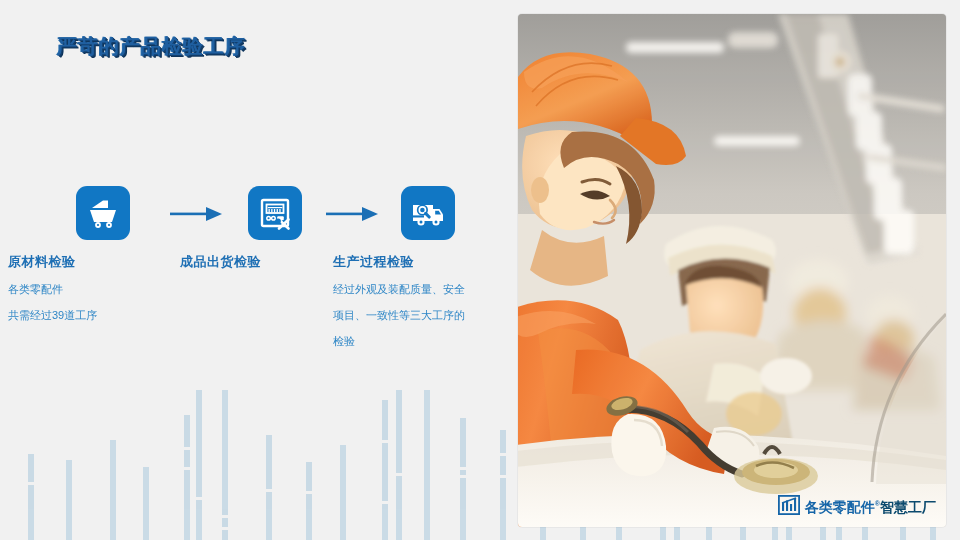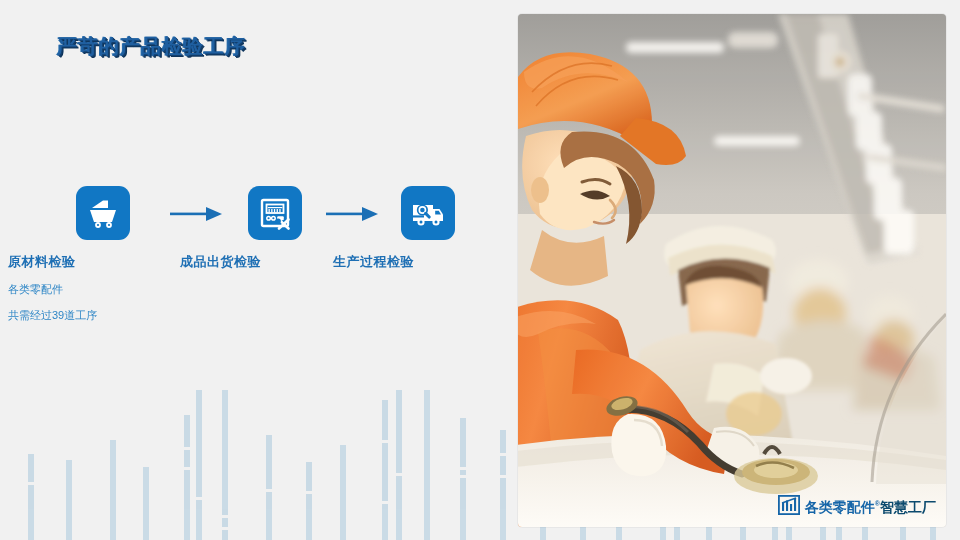--- a/index.html
+++ b/index.html
@@ -305,20 +305,25 @@
           <circle cx="11" cy="27" r="1.5" fill="#1177c4"></circle>
           <circle cx="26" cy="27" r="1.5" fill="#1177c4"></circle>
           <circle cx="12.4" cy="15" r="5.6" fill="#1177c4"></circle>
           <circle cx="12.4" cy="15" r="3.9" fill="#ffffff"></circle>
           <circle cx="12.4" cy="15" r="2.3" fill="#1177c4"></circle>
           <line x1="15.6" y1="18.3" x2="19.2" y2="22" stroke="#1177c4" stroke-width="3.1" stroke-linecap="round"></line>
           <rect x="3" y="20.4" width="11" height="2.1" fill="#1177c4"></rect>
         </svg>
       </div>
       <div class="step-label">生产过程检验</div>
+      <div class="step-desc">
+        <span class="line">经过外观及装配质量、安全</span>
+        <span class="line">项目、一致性等三大工序的</span>
+        <span class="line">检验</span>
+      </div>
     </div>
 
   </div>
 
   <div id="photo">
     <svg class="scene" viewBox="0 0 428 513" preserveAspectRatio="xMidYMid slice" aria-hidden="true">
       <defs>
         <linearGradient id="ceil" x1="0" y1="0" x2="0" y2="1">
           <stop offset="0" stop-color="#9b9b9b"></stop>
           <stop offset="0.35" stop-color="#c9c7c4"></stop>

